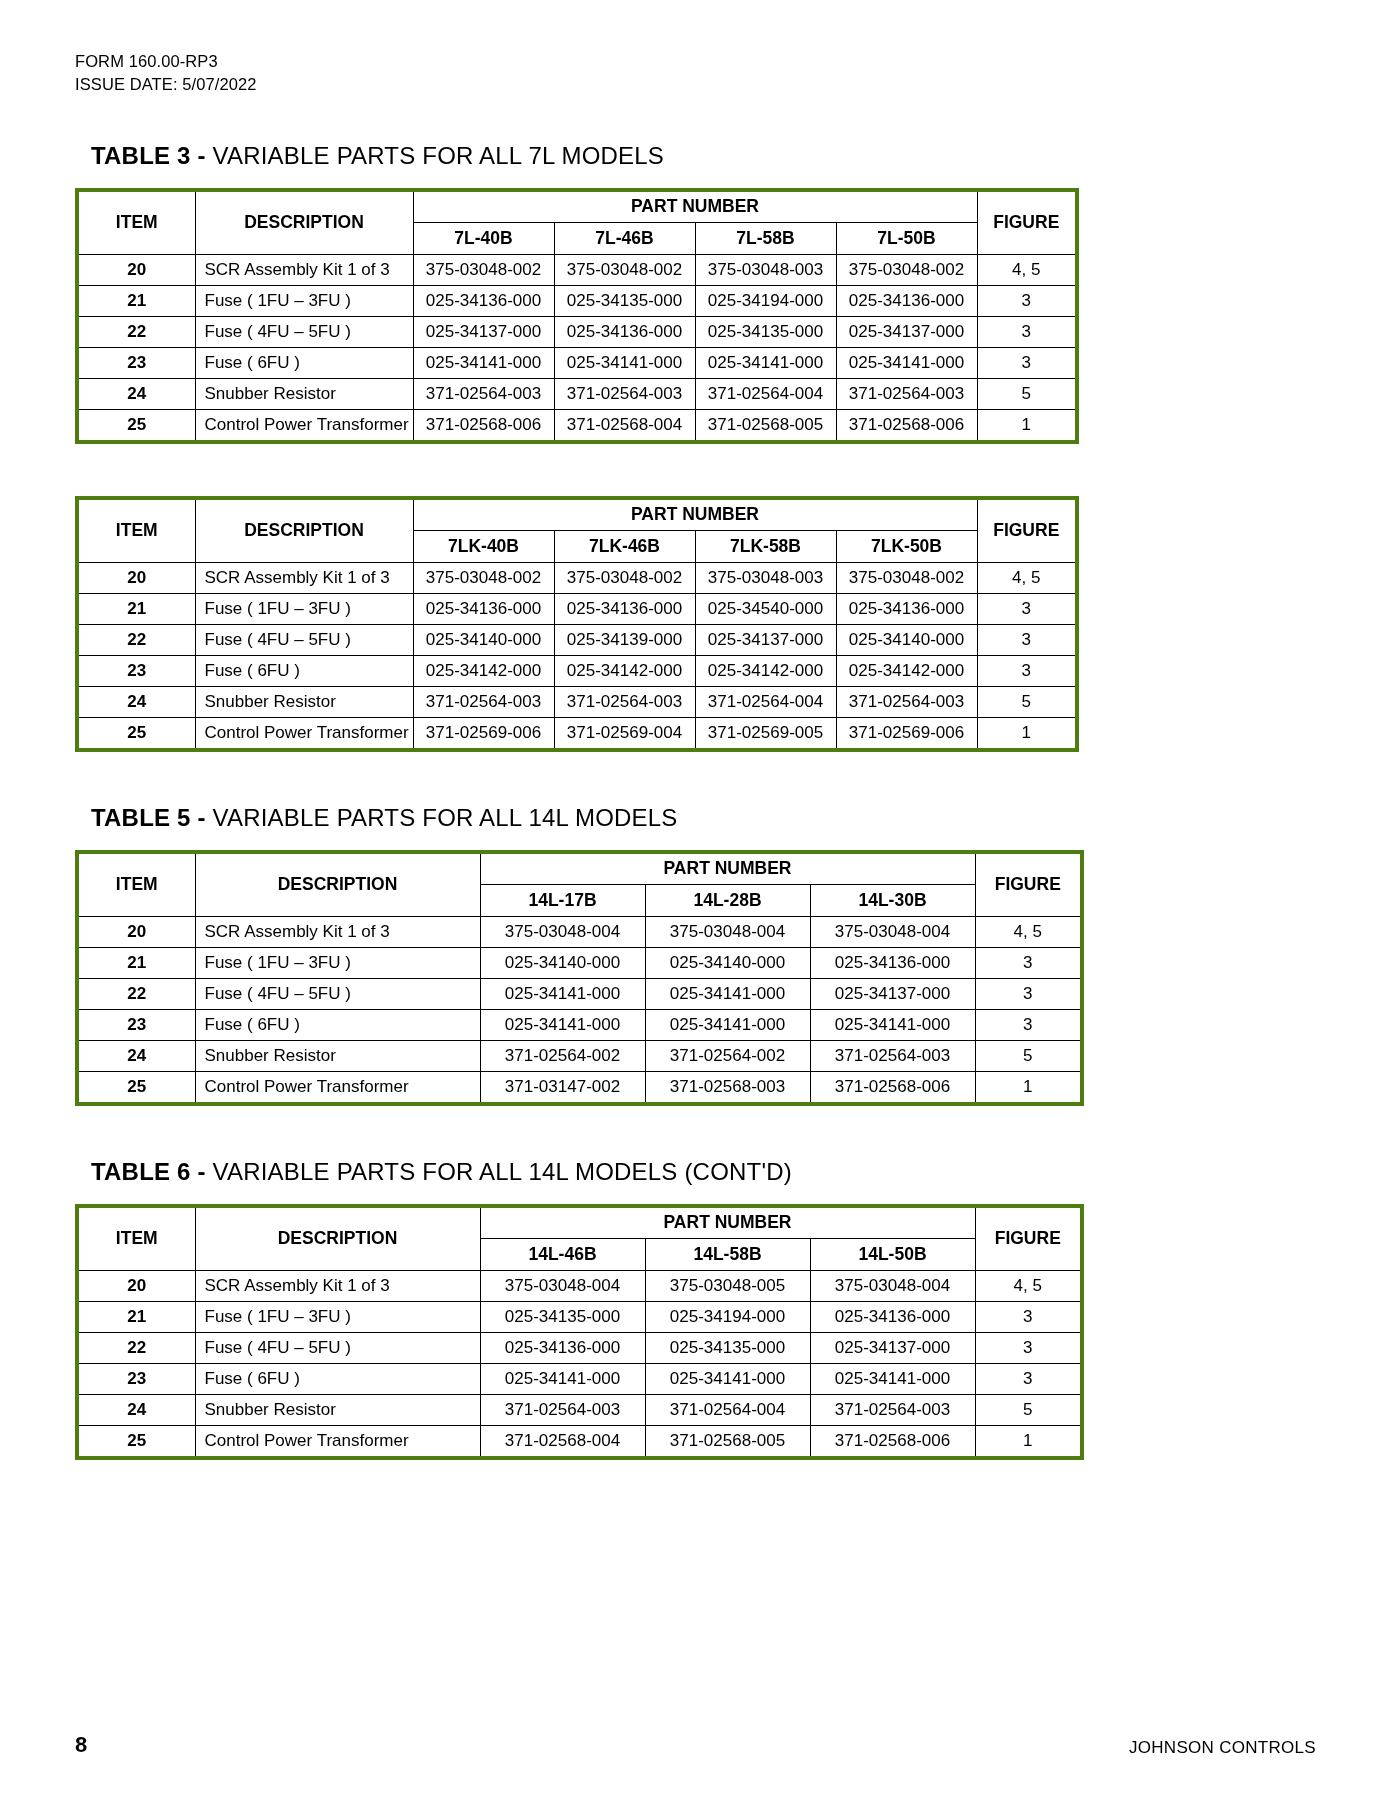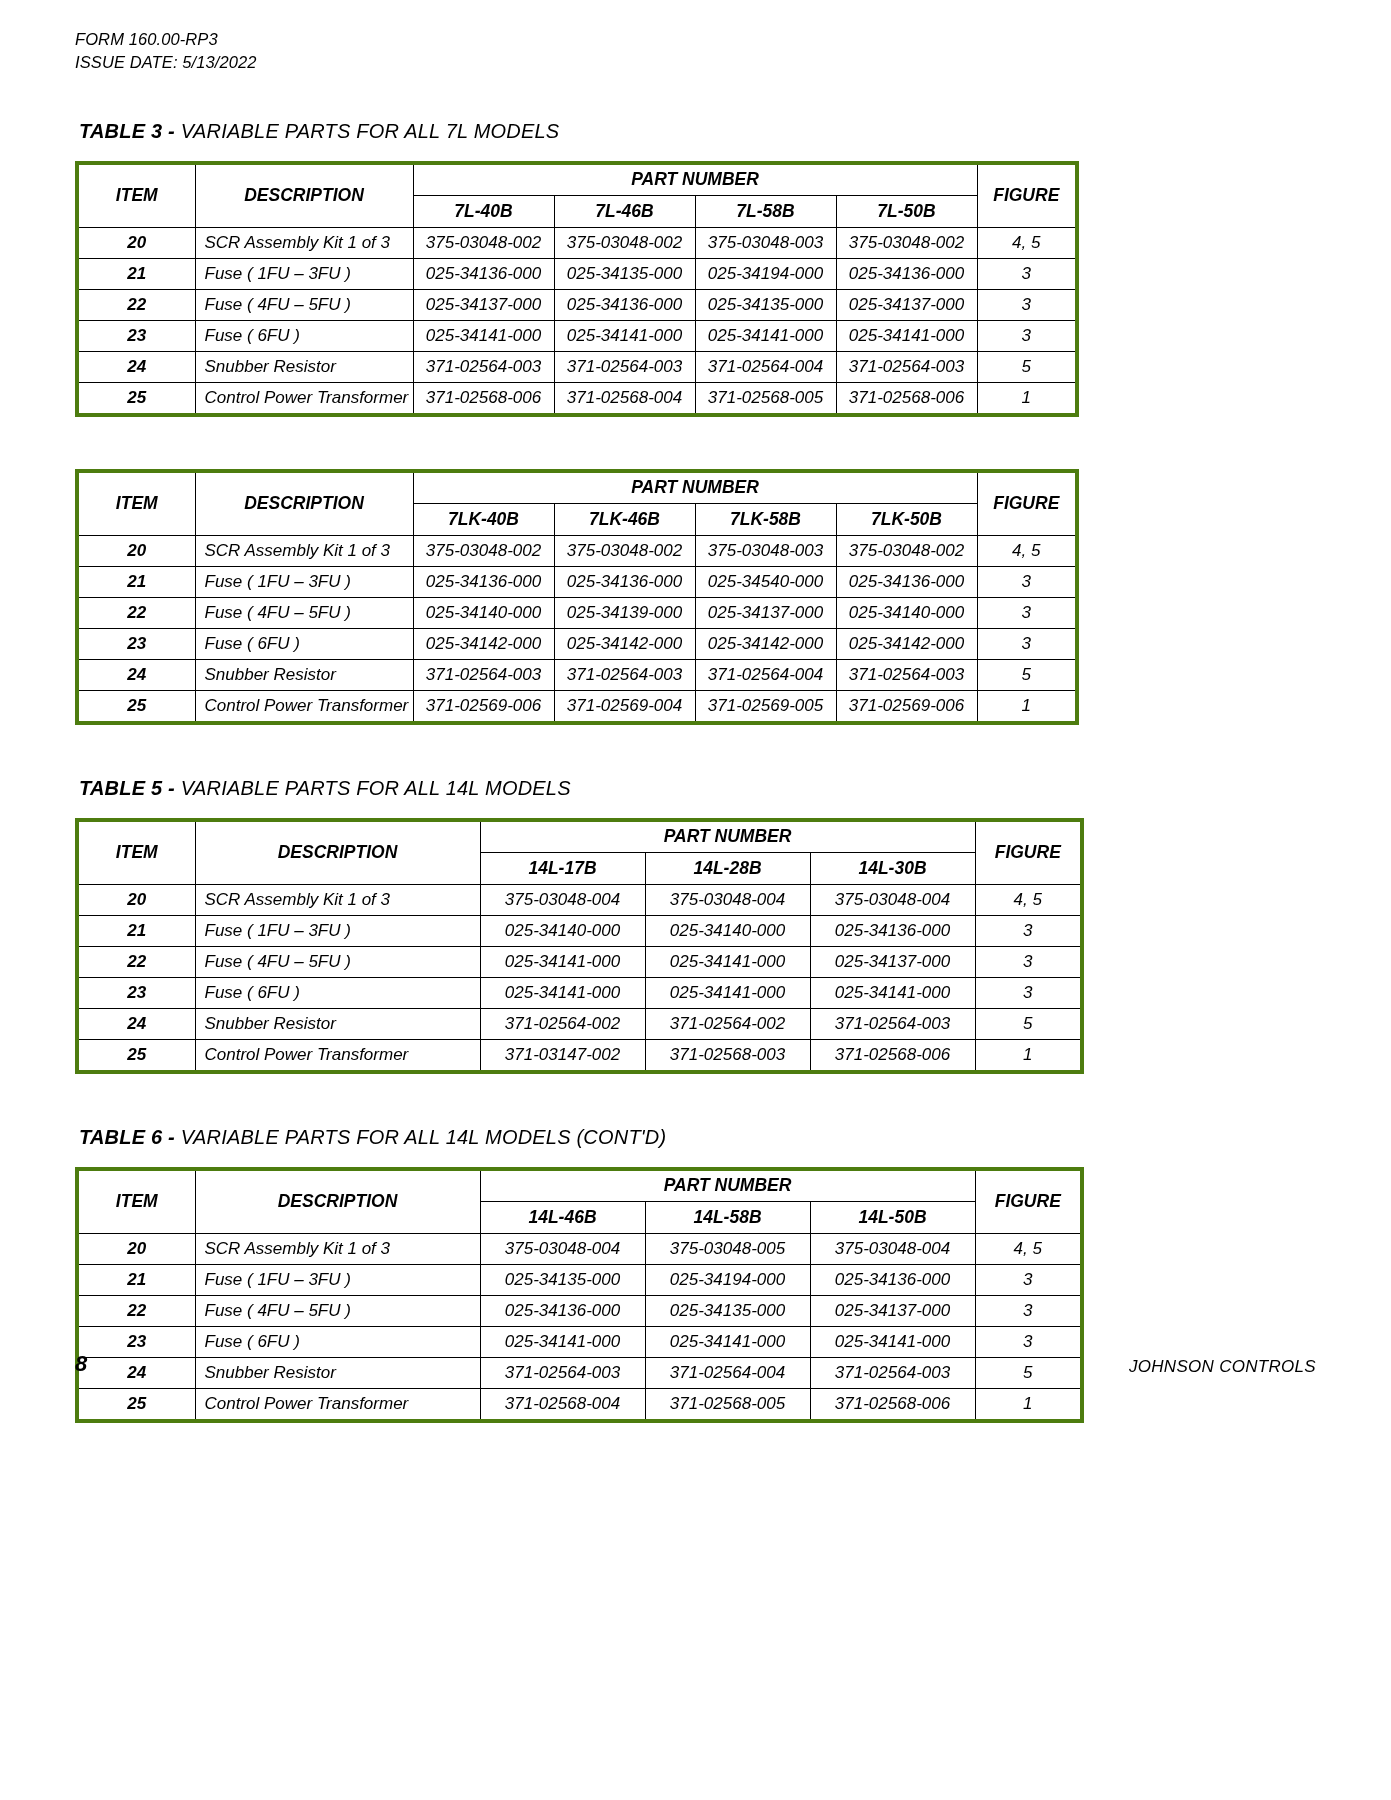--- a/index.html
+++ b/index.html
@@ -11,42 +11,41 @@
     height: 1800px;
     background: #ffffff;
     font-family: "Liberation Sans", sans-serif;
     color: #000000;
     position: relative;
     overflow: hidden;
   }
   .page {
     position: relative;
     width: 1391px;
-    height: 1419px;
+    height: 1800px;
     box-sizing: border-box;
-    padding: 28px 75px 0 75px;
-    font-style: italic;
+    padding: 50px 75px 0 75px;
   }
 
   
   .doc-header {
     font-size: 16.5px;
     line-height: 1.38;
     letter-spacing: 0.1px;
     margin-bottom: 46px;
   }
   .doc-header div { white-space: pre; }
 
   
   .table-block { margin-bottom: 52px; }
   .table-block:last-of-type { margin-bottom: 0; }
 
   .table-caption {
-    font-size: 20px;
-    margin: 0 0 18px 4px;
+    font-size: 24px;
+    margin: 0 0 18px 16px;
     white-space: pre;
     letter-spacing: 0.2px;
   }
   .table-caption .cap-strong { font-weight: bold; }
 
   table.parts {
     border-collapse: collapse;
     table-layout: fixed;
     width: 1000px;
     border: 4px solid #4d7c0f;
@@ -105,21 +104,21 @@
     letter-spacing: 0.3px;
   }
 </style>
 </head>
 <body>
 
 <div class="page">
 
   <div class="doc-header">
     <div>FORM 160.00-RP3</div>
-    <div>ISSUE DATE: 5/13/2022</div>
+    <div>ISSUE DATE: 5/07/2022</div>
   </div>
 
   <div id="tables-container">
       <div class="table-block">
         <div class="table-caption"><span class="cap-strong">TABLE 3 -</span><span> VARIABLE PARTS FOR ALL 7L MODELS</span></div>
         <table class="parts">
           <colgroup>
             <col class="w-item">
             <col class="w-desc">
             <col class="w-pn4">

